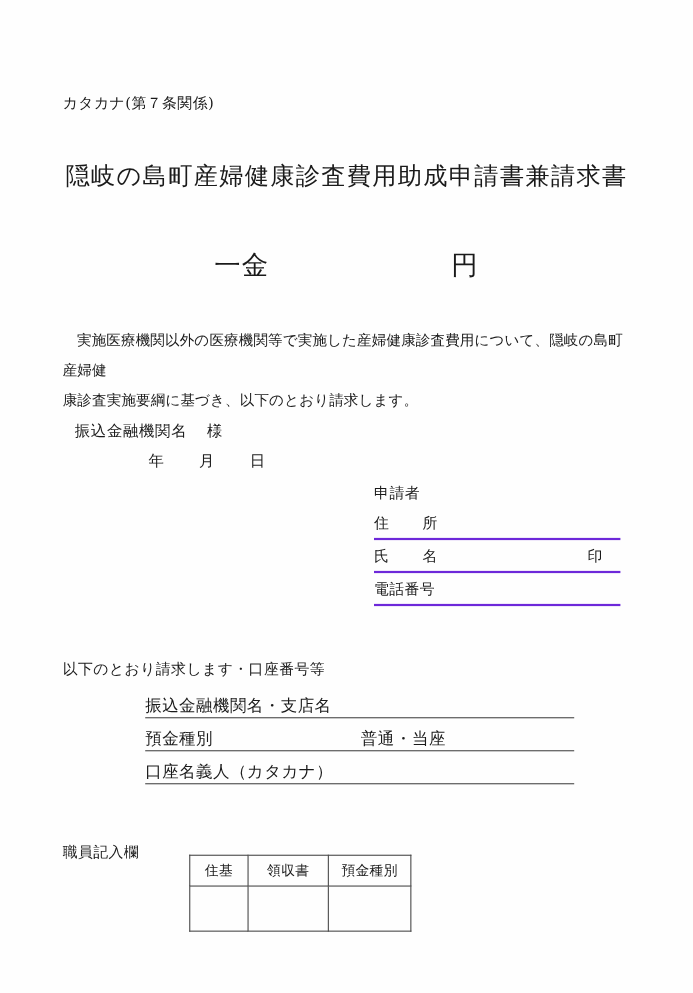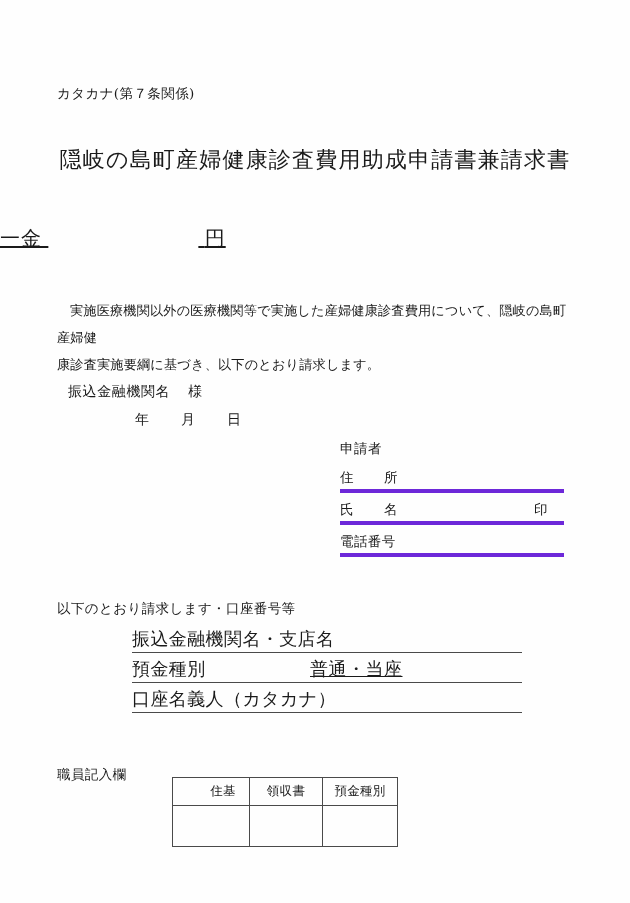--- a/index.html
+++ b/index.html
@@ -39,22 +39,22 @@
     font-size: 22px;
     letter-spacing: 1.2px;
     white-space: nowrap;
   }
 
   
   .amount-row {
     left: 0;
     right: 0;
     top: 225px;
-    font-size: 20px;
-    text-decoration: underline;
+    text-align: center;
+    font-size: 24px;
   }
   .amount-row .amt-label { letter-spacing: 1px; }
   .amount-row .amt-gap {
     display: inline-block;
     width: 150px;
   }
   .amount-row .amt-unit { letter-spacing: 1px; }
 
   
   .body-text {
@@ -93,22 +93,22 @@
     width: 224px;
   }
   .applicant-title {
     font-size: 13.5px;
     letter-spacing: 0.5px;
     margin-bottom: 9px;
   }
   .field-line {
     position: relative;
     display: flex;
-    align-items: center;
-    border-bottom: 4px solid #6d28d9;
+    align-items: flex-start;
+    border-bottom: 2px solid #6d28d9;
     height: 22px;
     margin-bottom: 6px;
     font-size: 13.5px;
   }
   .field-line .flabel {
     letter-spacing: 0.4px;
     padding-bottom: 1px;
   }
   .field-line .flabel.spread {
     display: inline-block;
@@ -138,31 +138,30 @@
     top: 628px;
     width: 390px;
   }
   .bank-line {
     position: relative;
     display: flex;
     align-items: flex-end;
     border-bottom: 1px solid #4a4a4a;
     height: 24px;
     margin-bottom: 5px;
-    font-size: 18px;
+    font-size: 15px;
     letter-spacing: 0.4px;
   }
   .bank-line .blabel { padding-bottom: 1px; }
   .bank-line .bfill { flex: 1 1 auto; }
   .bank-line .boption {
     position: absolute;
-    left: 178px;
+    left: 196px;
     bottom: 1px;
     letter-spacing: 0.5px;
-    text-decoration: underline;
   }
 
   
   .staff-heading {
     left: 57px;
     top: 766px;
     font-size: 13.5px;
     letter-spacing: 0.4px;
   }
   .staff-table {
@@ -173,21 +172,21 @@
   }
   .staff-table td, .staff-table th {
     border: 1px solid #4a4a4a;
     font-weight: normal;
     font-size: 12.5px;
     text-align: center;
     letter-spacing: 0.3px;
     padding: 0;
   }
   .staff-table th { height: 27px; }
-  .staff-table .head-cell-1 { width: 52px; padding-left: 24px; }
+  .staff-table .head-cell-1 { width: 52px; }
   .staff-table .head-cell-2 { width: 72px; text-align: center; }
   .staff-table .head-cell-3 { width: 74px; }
   .staff-table td.entry { height: 40px; }
 </style>
 </head>
 <body>
 
 <div class="page">
 
   <div class="abs form-code">カタカナ(第７条関係)</div>

